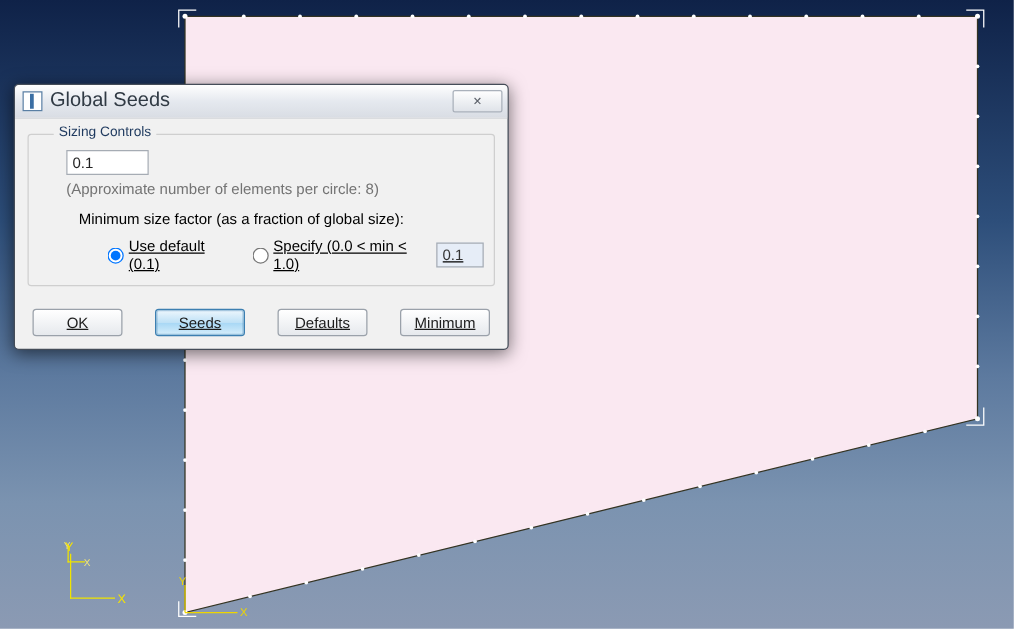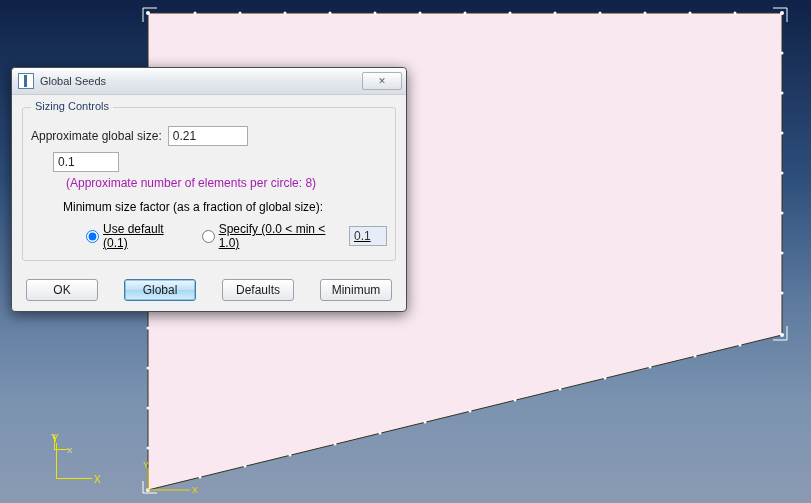--- a/index.html
+++ b/index.html
@@ -112,21 +112,21 @@
   }
   .app-icon::after {
     content: "";
     position: absolute;
     left: 5px; top: 1px; bottom: 1px;
     width: 3px;
     background: #3b6fa4;
   }
   .title-text {
     color: #303a44;
-    font-size: 11px;
+    font-size: 16px;
     flex: 1;
   }
   .close-btn {
     width: 38px;
     height: 16px;
     border: 1px solid #aab1bb;
     border-radius: 2px;
     background: linear-gradient(to bottom, #fefefe, #dfe3e9);
     display: flex;
     align-items: center;
@@ -145,21 +145,21 @@
   .groupbox {
     border: 1px solid #cfcfcf;
     border-radius: 3px;
     padding: 6px 8px 10px 8px;
     position: relative;
     margin-top: 4px;
   }
   .group-legend {
     position: absolute;
     top: -8px;
-    left: 8px;
+    left: 20px;
     padding: 0 4px;
     background: #f1f1f1;
     font-size: 11px;
     color: #1f3a5f;
   }
   .row {
     display: flex;
     align-items: center;
     margin-top: 8px;
     font-size: 12px;
@@ -182,24 +182,24 @@
   input.txt.disabled {
     background: #e6edf7;
     color: #333;
   }
   .chk {
     margin-right: 5px;
     transform: translateY(0px);
   }
   .indent { margin-left: 22px; }
   .subtext {
-    margin-left: 35px;
+    margin-left: 22px;
     margin-top: 4px;
     font-size: 12px;
-    color: #a21caf;
+    color: #737373;
   }
   .subgroup-title {
     margin-top: 10px;
     margin-left: 32px;
   }
   .radio-row {
     margin-top: 8px;
     margin-left: 55px;
     display: flex;
     align-items: center;
@@ -217,20 +217,21 @@
   }
   .btn {
     width: 72px;
     height: 22px;
     font-size: 12px;
     border: 1px solid #9aa1aa;
     border-radius: 3px;
     background: linear-gradient(to bottom, #ffffff, #e6e9ed);
     cursor: pointer;
     color: #1c1c1c;
+    text-decoration: underline;
   }
   .btn.primary {
     border: 1px solid #3c7fb1;
     background: linear-gradient(to bottom, #eef7fd, #bfe1f6 50%, #a7d7f5 51%, #d6eefb);
     box-shadow: 0 0 0 1px rgba(60,127,177,0.4) inset;
   }
 </style>
 </head>
 <body>
 
@@ -321,24 +322,20 @@
       <div class="title-text">Global Seeds</div>
       <div class="close-btn">
         <span class="close-x">✕</span>
       </div>
     </div>
 
     <div class="body-area">
       <div class="groupbox">
         <div class="group-legend">Sizing Controls</div>
 
-        <div class="row first">
-          <span class="lbl">Approximate global size:</span>
-          <input class="txt w-mid" type="text" value="0.21" style="">
-        </div>
 
 
         <div class="row indent" style="margin-top:6px;">
           <input class="txt w-short" type="text" value="0.1" style="">
         </div>
 
         <div class="subtext">(Approximate number of elements per circle: 8)</div>
 
         <div class="subgroup-title">Minimum size factor (as a fraction of global size):</div>
 
@@ -348,20 +345,20 @@
           <div class="opt2">
             <input type="radio" name="minsize" style="">
             <span style="margin-right:4px;">Specify (0.0 &lt; min &lt; 1.0)</span>
             <input class="txt disabled" type="text" style="width: 28px;" readonly="" value="0.1">
           </div>
         </div>
       </div>
 
       <div class="btn-row">
         <button class="btn">OK</button>
-        <button class="btn primary">Global</button>
+        <button class="btn primary">Seeds</button>
         <button class="btn">Defaults</button>
         <button class="btn">Minimum</button>
       </div>
     </div>
   </div>
 
 </div>
 
 </body></html>

